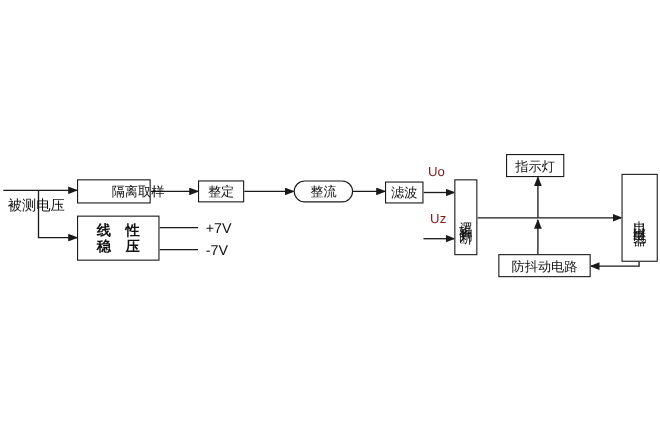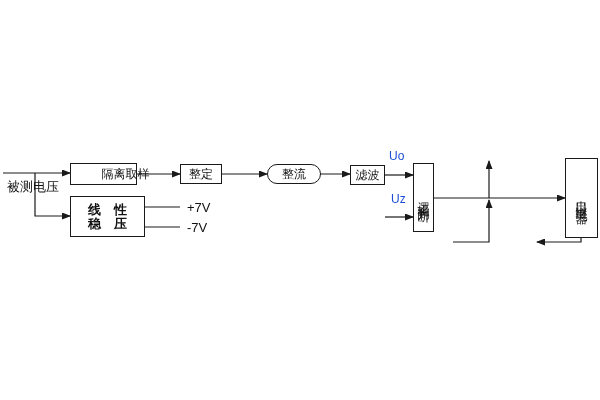--- a/index.html
+++ b/index.html
@@ -43,21 +43,21 @@
   .lbl {
     position: absolute;
     font-size: 13px;
     color: #111111;
     white-space: pre;
     line-height: 1;
   }
   .sig {
     position: absolute;
     font-size: 12px;
-    color: #1d4ed8;
+    color: #7f1d1d;
     white-space: pre;
     line-height: 1;
   }
   .reg-col {
     flex-direction: column;
     justify-content: space-between;
     padding: 6px 0;
     font-size: 13px;
     font-weight: bold;
   }
@@ -110,22 +110,24 @@
 
   <div class="box" style="left:180px; top:164px; width:42px; height:20px;">整定</div>
 
   <div class="box" style="left:267px; top:164px; width:54px; height:20px;border-radius:10px;">整流</div>
 
   <div class="box" style="left:350px; top:165px; width:35px; height:20px;">滤波</div>
 
   <div class="box vtext" style="left:413px; top:163px; width:21px; height:69px;">逻辑判断</div>
 
 
+  <div class="box" style="left:460px; top:140px; width:53px; height:21px;">指示灯</div>
 
   <div class="box vtext" style="left:565px; top:158px; width:33px; height:80px;">出口继电器</div>
 
+  <div class="box" style="left:453px; top:231px; width:84px; height:21px;">防抖动电路</div>
 
   <div class="box reg-col" style="left:70px; top:196px; width:75px; height:41px;">
     <span>线　性</span>
     <span>稳　压</span>
   </div>
 
 </div>
 
 </body></html>

